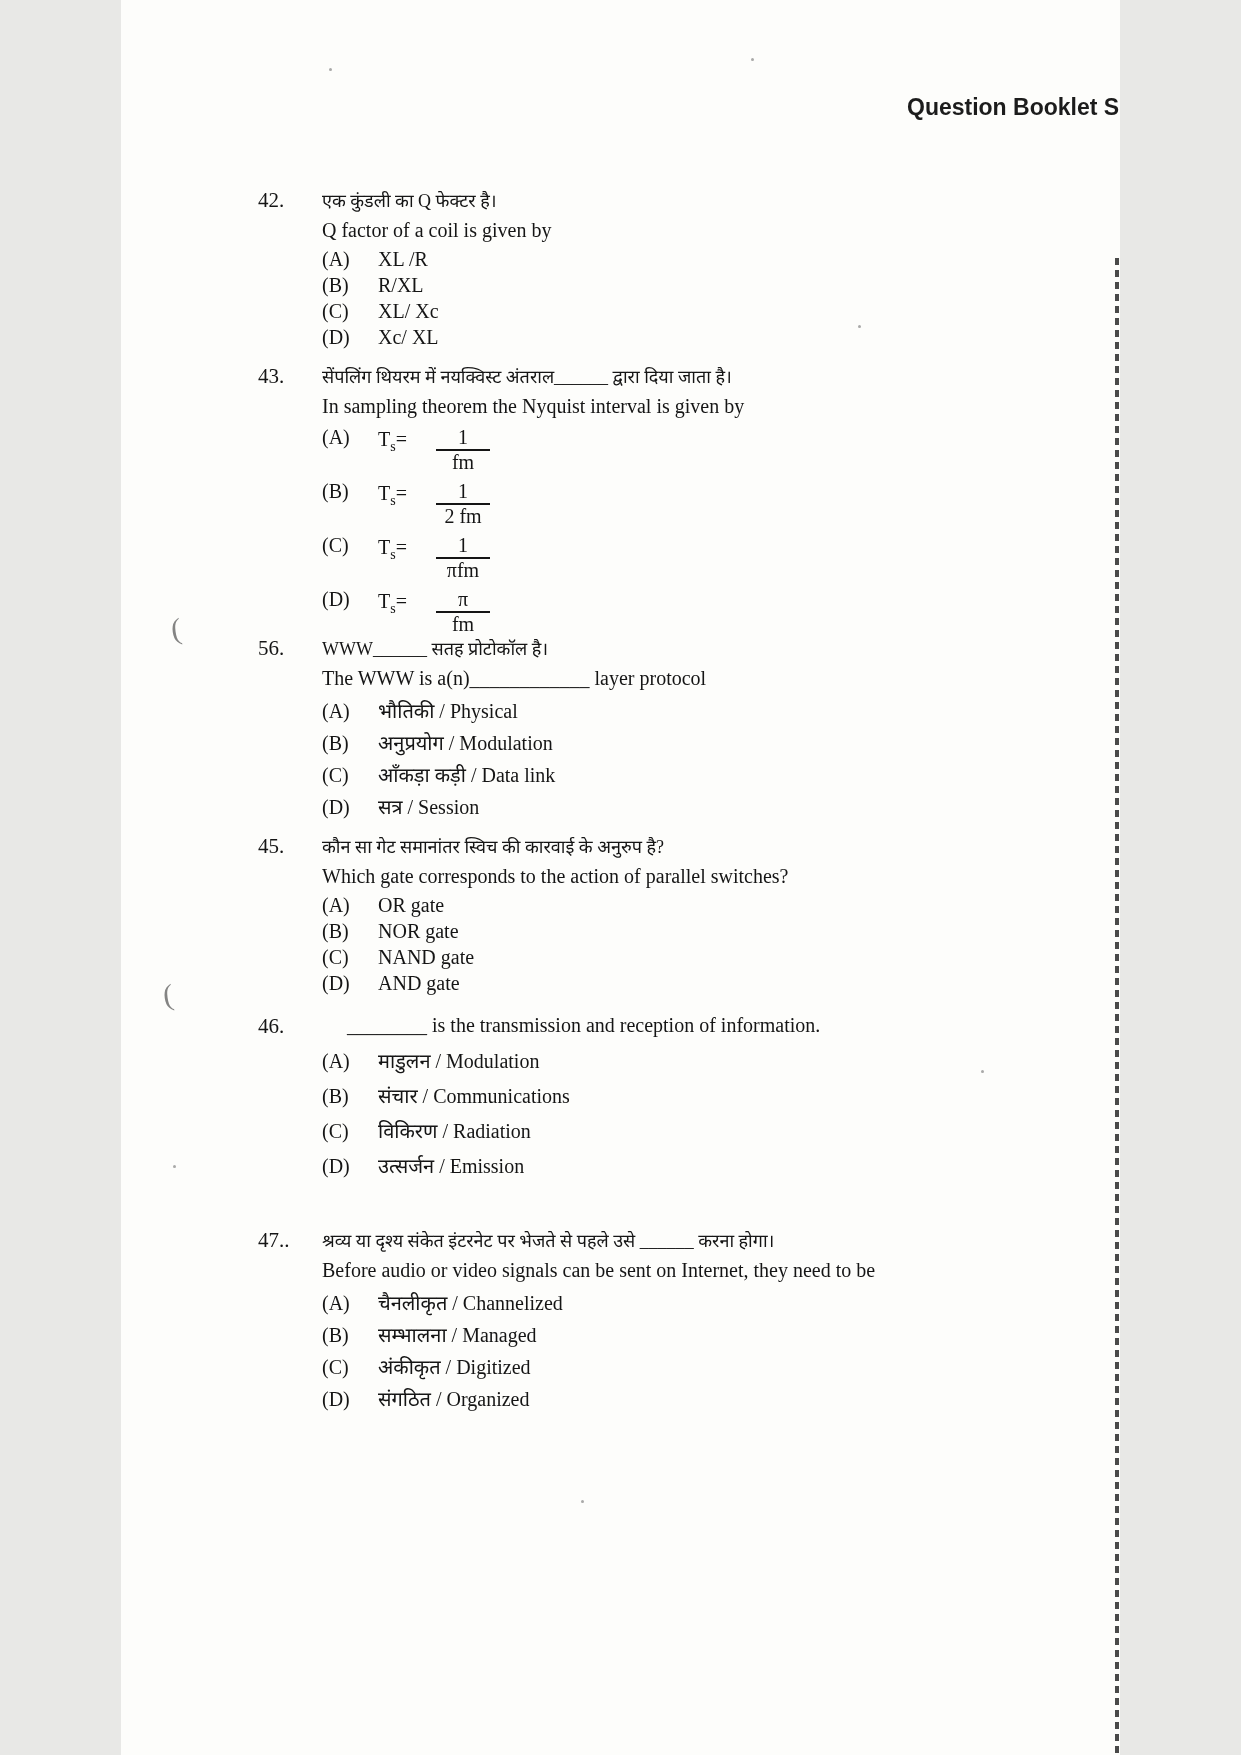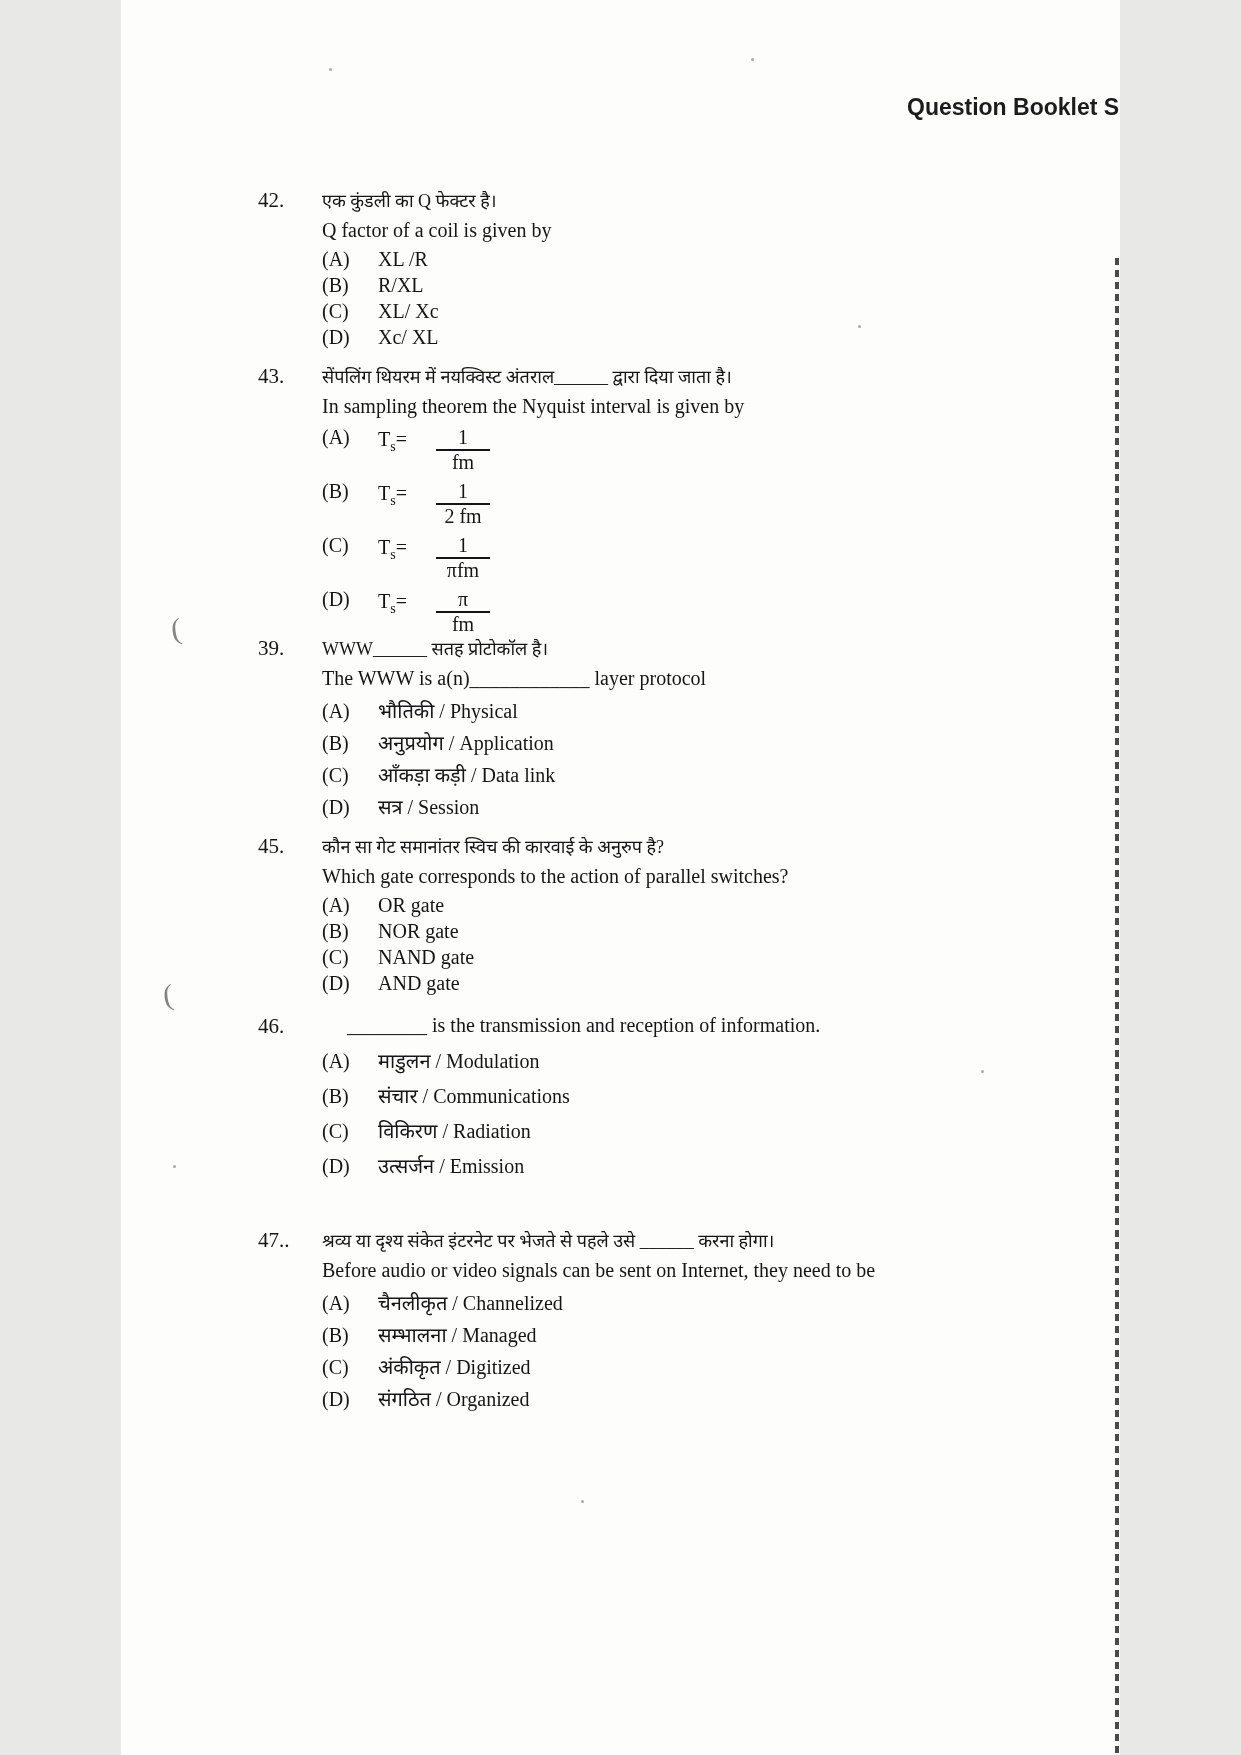--- a/index.html
+++ b/index.html
@@ -128,32 +128,32 @@
               <span class="den">fm</span>
             </span>
           </div>
         </div>
       </div>
     </div>
   </div>
 
   <div class="q" style="top:634px;">
     <div class="qrow">
-      <div class="qnum">39.</div>
+      <div class="qnum">56.</div>
       <div class="qbody">
         <div class="hindi">WWW______ सतह प्रोटोकॉल है।</div>
         <div class="english">The WWW is a(n)____________ layer protocol</div>
         <div class="opts opt-gap-md">
           <div class="opt">
             <span class="optlabel">(A)</span>
             <span>भौतिकी / Physical</span>
           </div>
           <div class="opt">
             <span class="optlabel">(B)</span>
-            <span>अनुप्रयोग / Application</span>
+            <span>अनुप्रयोग / Modulation</span>
           </div>
           <div class="opt">
             <span class="optlabel">(C)</span>
             <span>आँकड़ा कड़ी / Data link</span>
           </div>
           <div class="opt">
             <span class="optlabel">(D)</span>
             <span>सत्र / Session</span>
           </div>
         </div>

